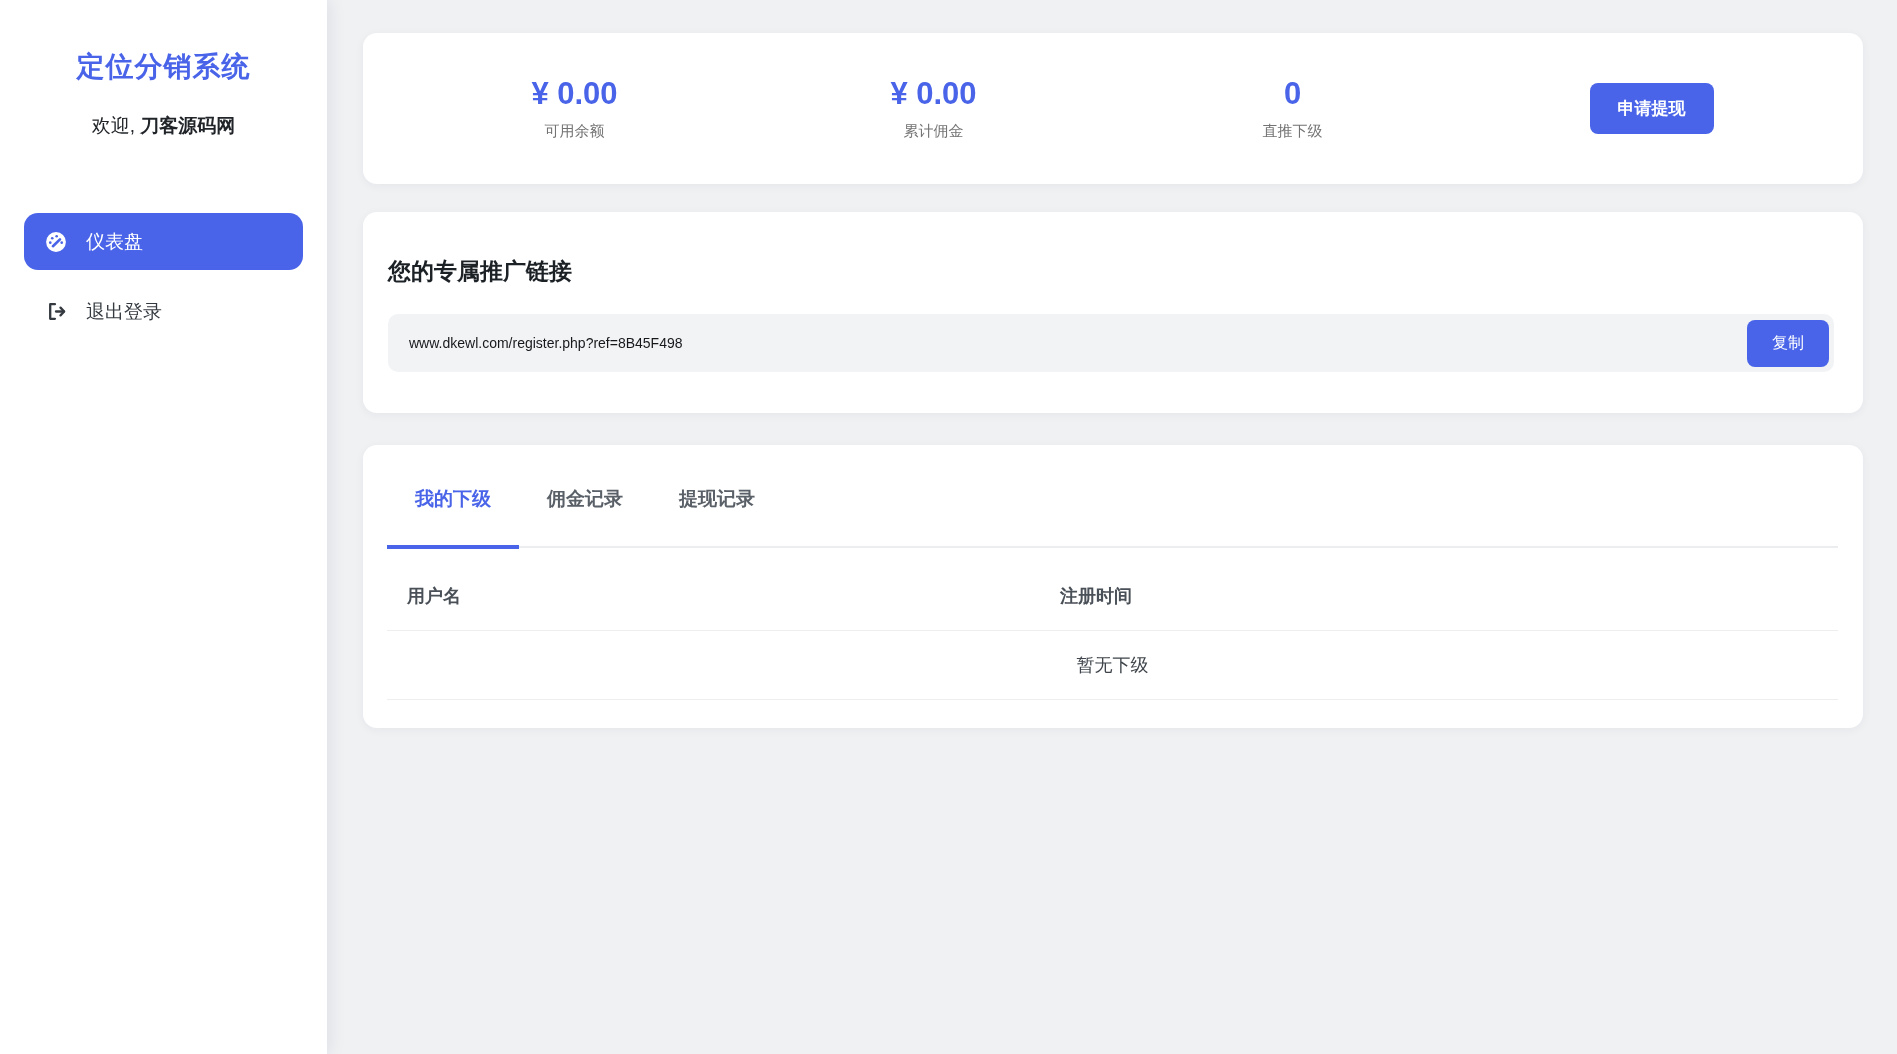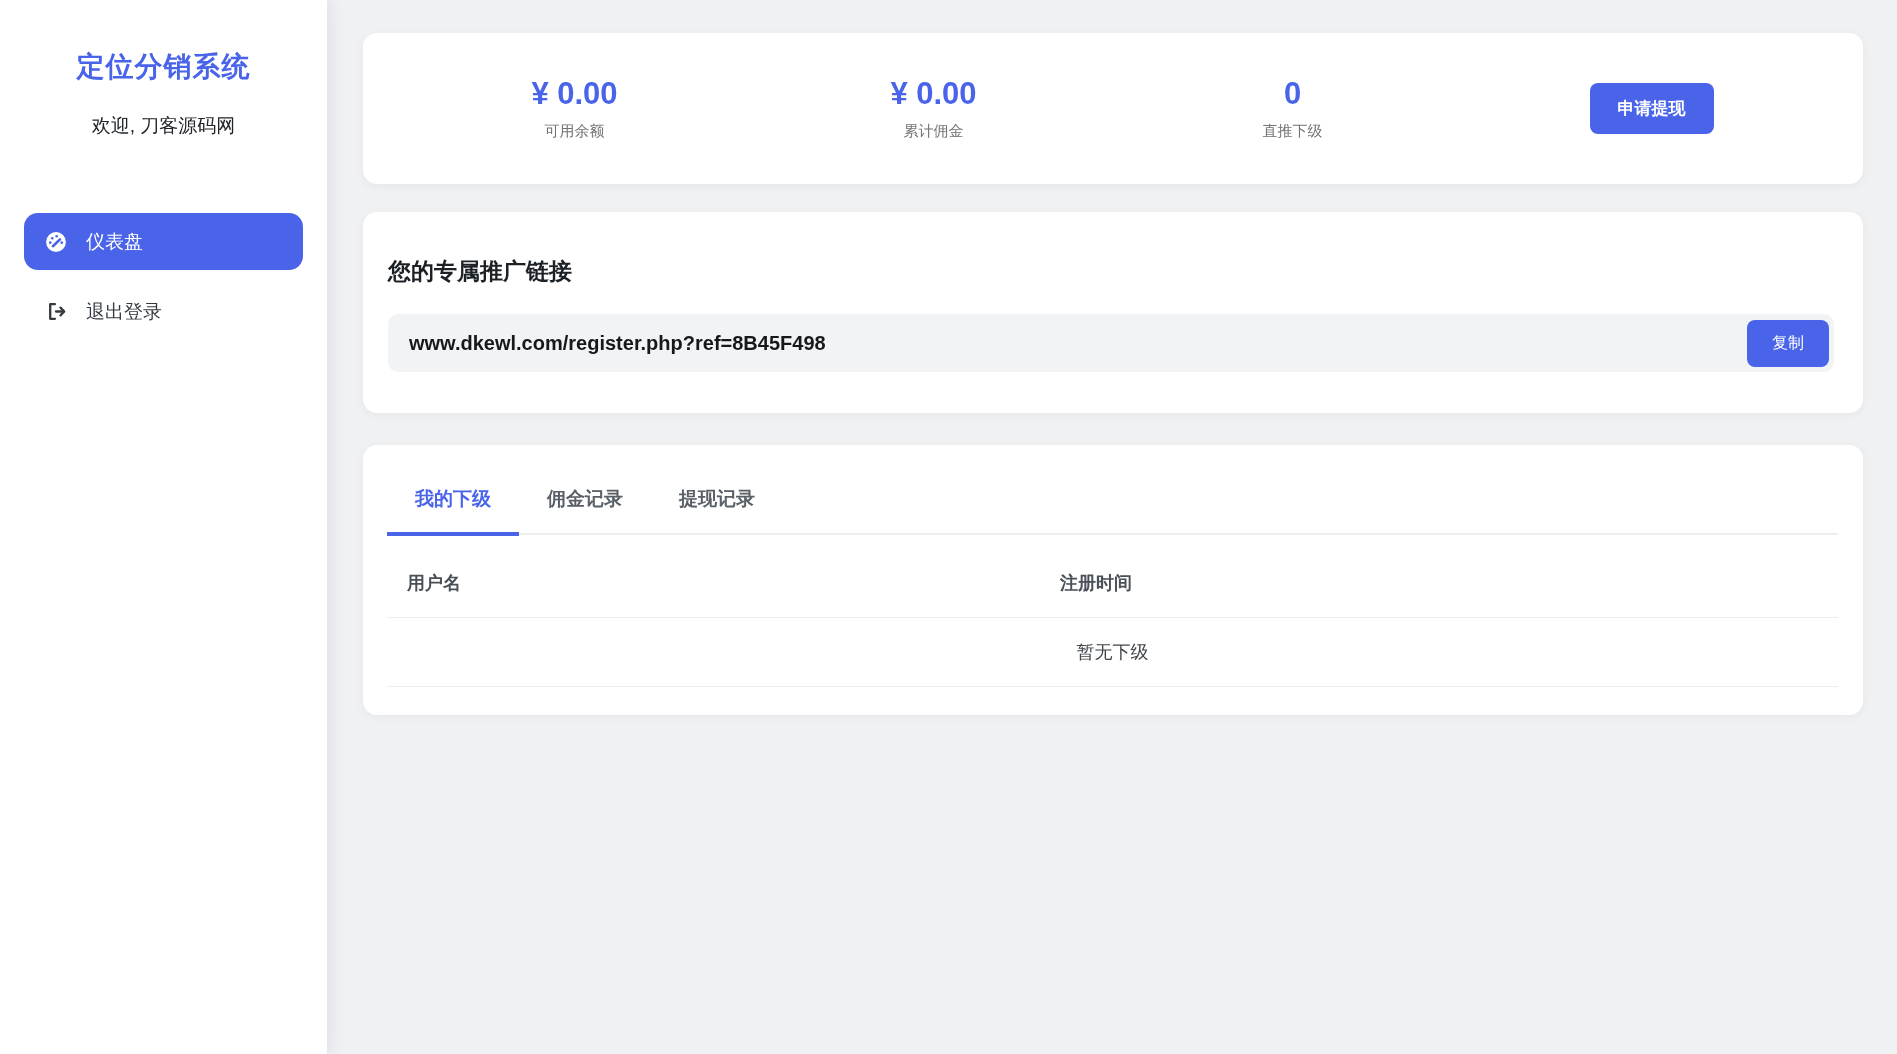--- a/index.html
+++ b/index.html
@@ -27,21 +27,21 @@
     font-weight: bold;
     color: var(--accent);
     letter-spacing: 1px;
   }
   .welcome {
     margin-top: 27px;
     text-align: center;
     font-size: 19px;
     color: #212529;
   }
-  .welcome b { font-weight: normal; }
+  .welcome b { font-weight: bold; }
   .menu { margin-top: 74px; padding: 0 24px; }
   .menu-item {
     height: 57px;
     border-radius: 14px;
     display: flex;
     align-items: center;
     padding: 0 21px;
     gap: 19px;
     font-size: 19px;
     color: #343a40;
@@ -90,32 +90,32 @@
   .promo-title { font-size: 23px; font-weight: bold; color: #1c2126; }
   .link-row {
     margin-top: 27px;
     background: #f1f3f5;
     border-radius: 10px;
     height: 58px;
     display: flex;
     align-items: center;
     padding: 0 5px 0 21px;
   }
-  .link-text { flex: 1; font-size: 20px; color: #16181b; font-weight: bold; }
+  .link-text { flex: 1; font-size: 14px; color: #16181b; }
   .btn-copy { padding: 13px 25px; font-size: 16px; text-align: right; }
 
   
   .tabs-card { padding: 0 25px 28px 24px; }
   .tabs {
     display: flex;
     padding-top: 41px;
     border-bottom: 2px solid #ecedef;
   }
   .tab {
-    padding: 0 28px 20px;
+    padding: 0 28px 33px;
     font-size: 19px;
     font-weight: bold;
     color: #5a6067;
     border-bottom: 4px solid transparent;
     margin-bottom: -3px;
     cursor: pointer;
   }
   .tab.active { color: var(--accent); border-bottom-color: var(--accent); }
 
   table { width: 100%; border-collapse: collapse; margin-top: 8px; }

